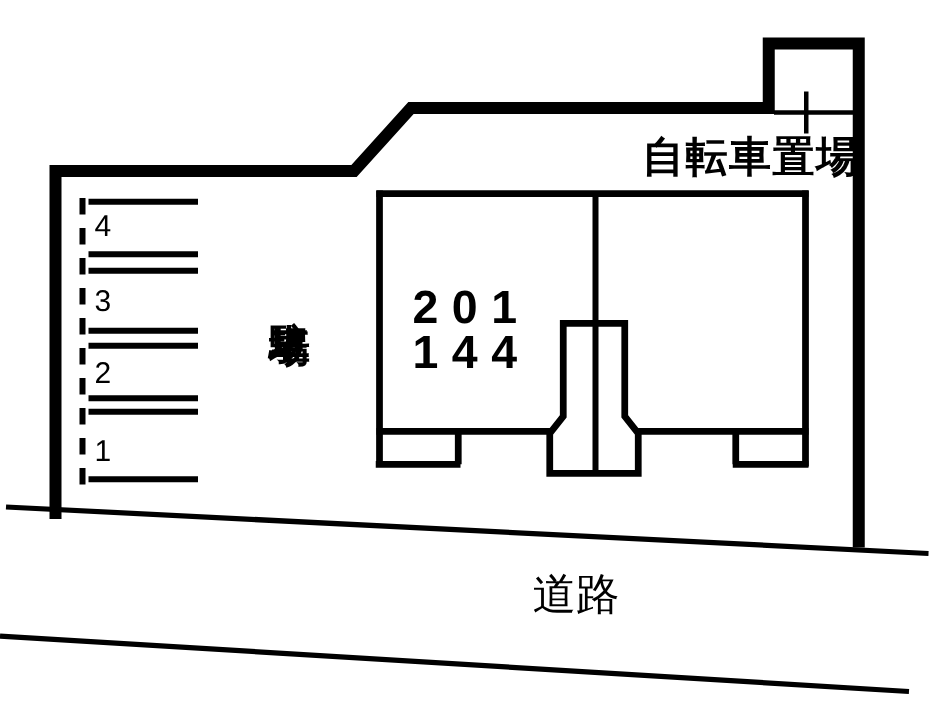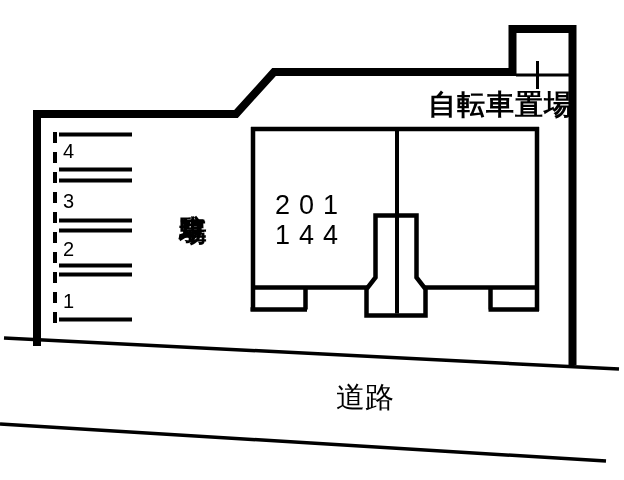--- a/index.html
+++ b/index.html
@@ -37,31 +37,31 @@
   .lbl-parking {
     left: 179px;
     top: 192px;
     font-size: 27px;
     font-weight: bold;
     writing-mode: vertical-rl;
     text-orientation: upright;
     letter-spacing: 2px;
   }
   .lbl-road {
-    left: 336px;
+    left: 355px;
     top: 383px;
     font-size: 29px;
     font-weight: 500;
   }
   .unit-block {
     position: absolute;
-    font-size: 27px;
+    font-size: 31px;
     letter-spacing: 9px;
     line-height: 30px;
-    font-weight: 400;
+    font-weight: 700;
   }
   .unit-left  { left: 275px; top: 190px; }
   .unit-right { left: 443px; top: 190px; }
   .pnum {
     position: absolute;
     left: 63px;
     font-size: 20px;
   }
   .pnum-4 { top: 140px; }
   .pnum-3 { top: 190px; }

